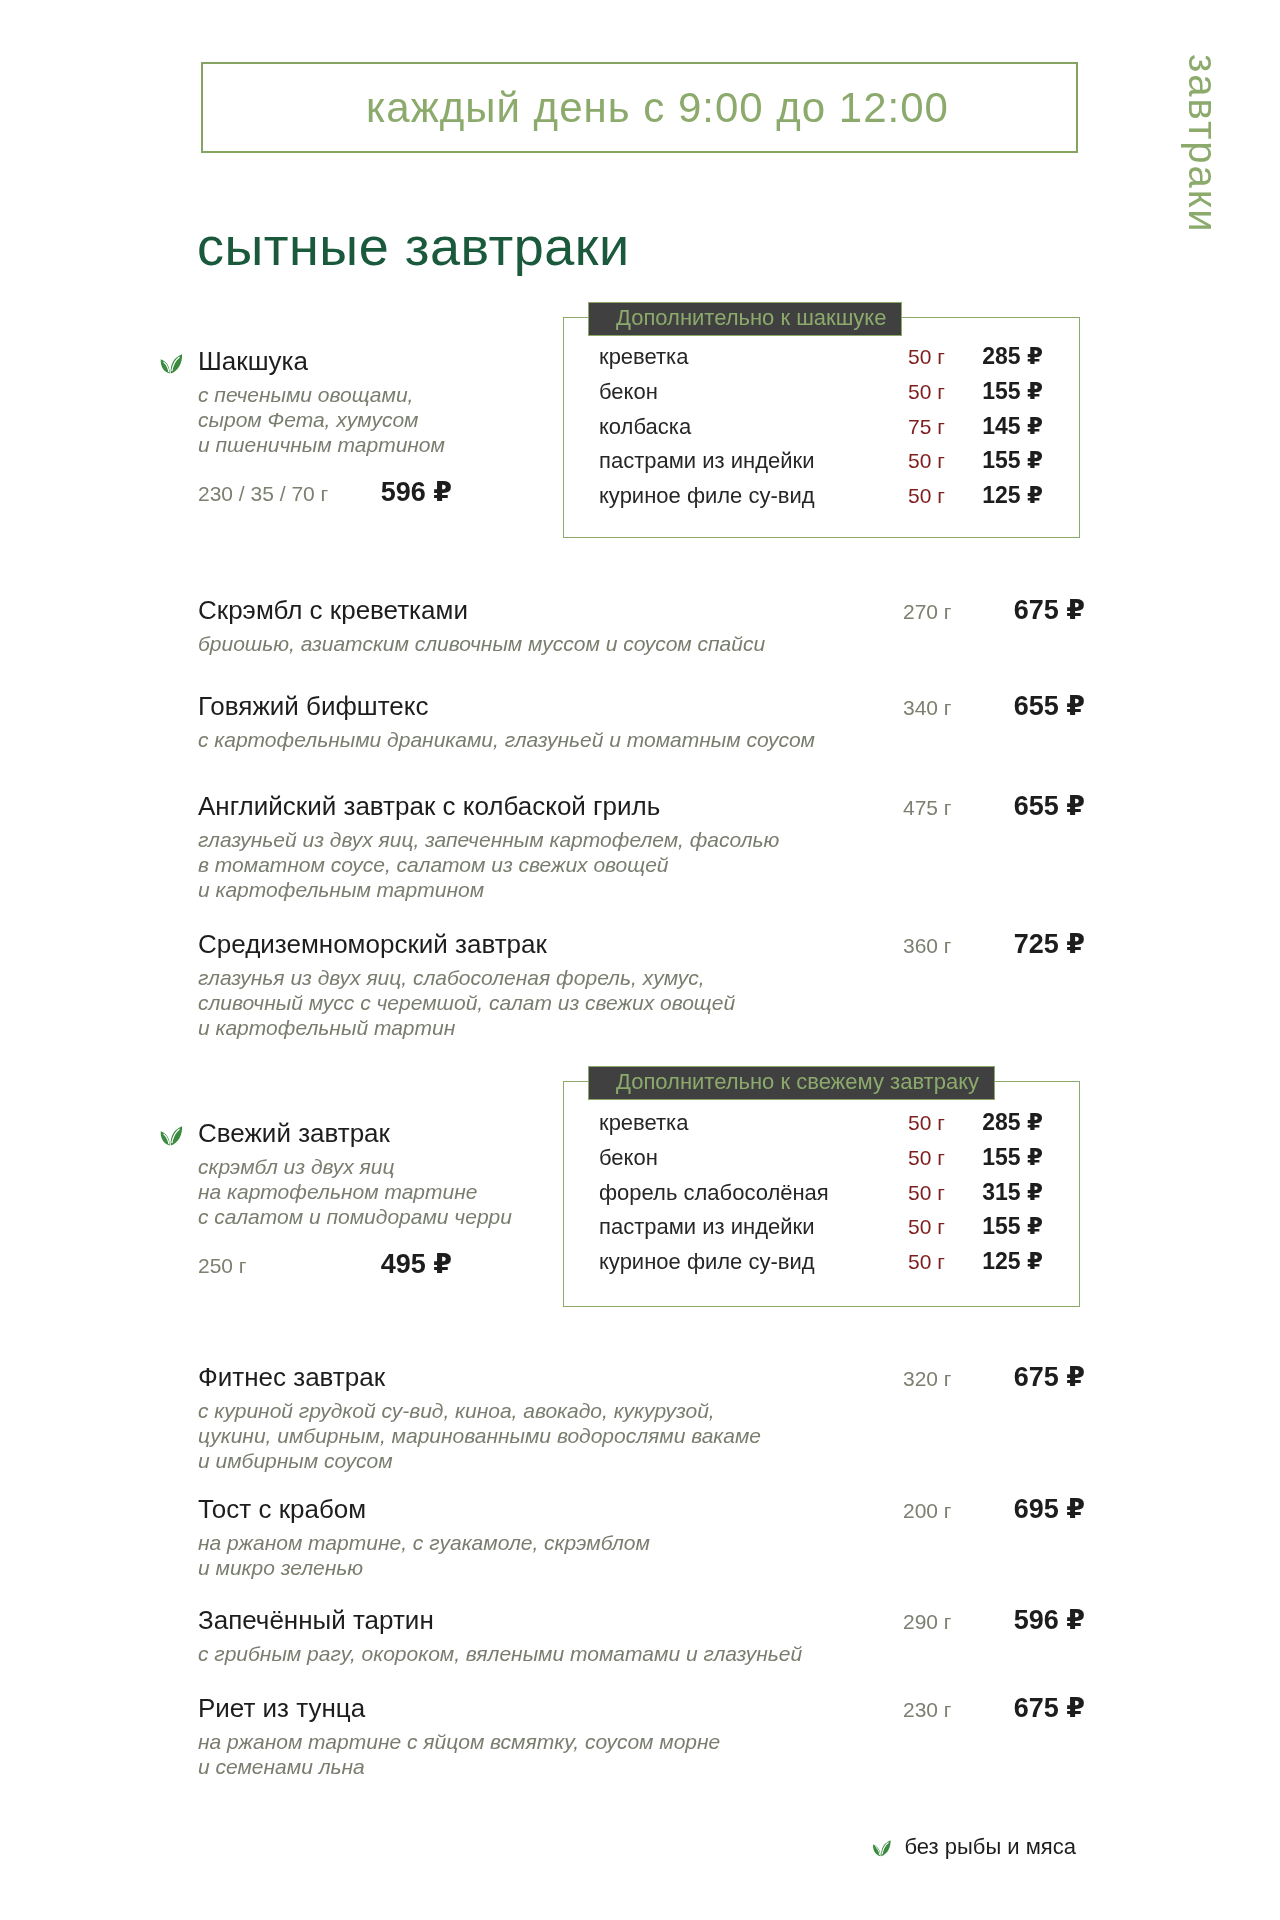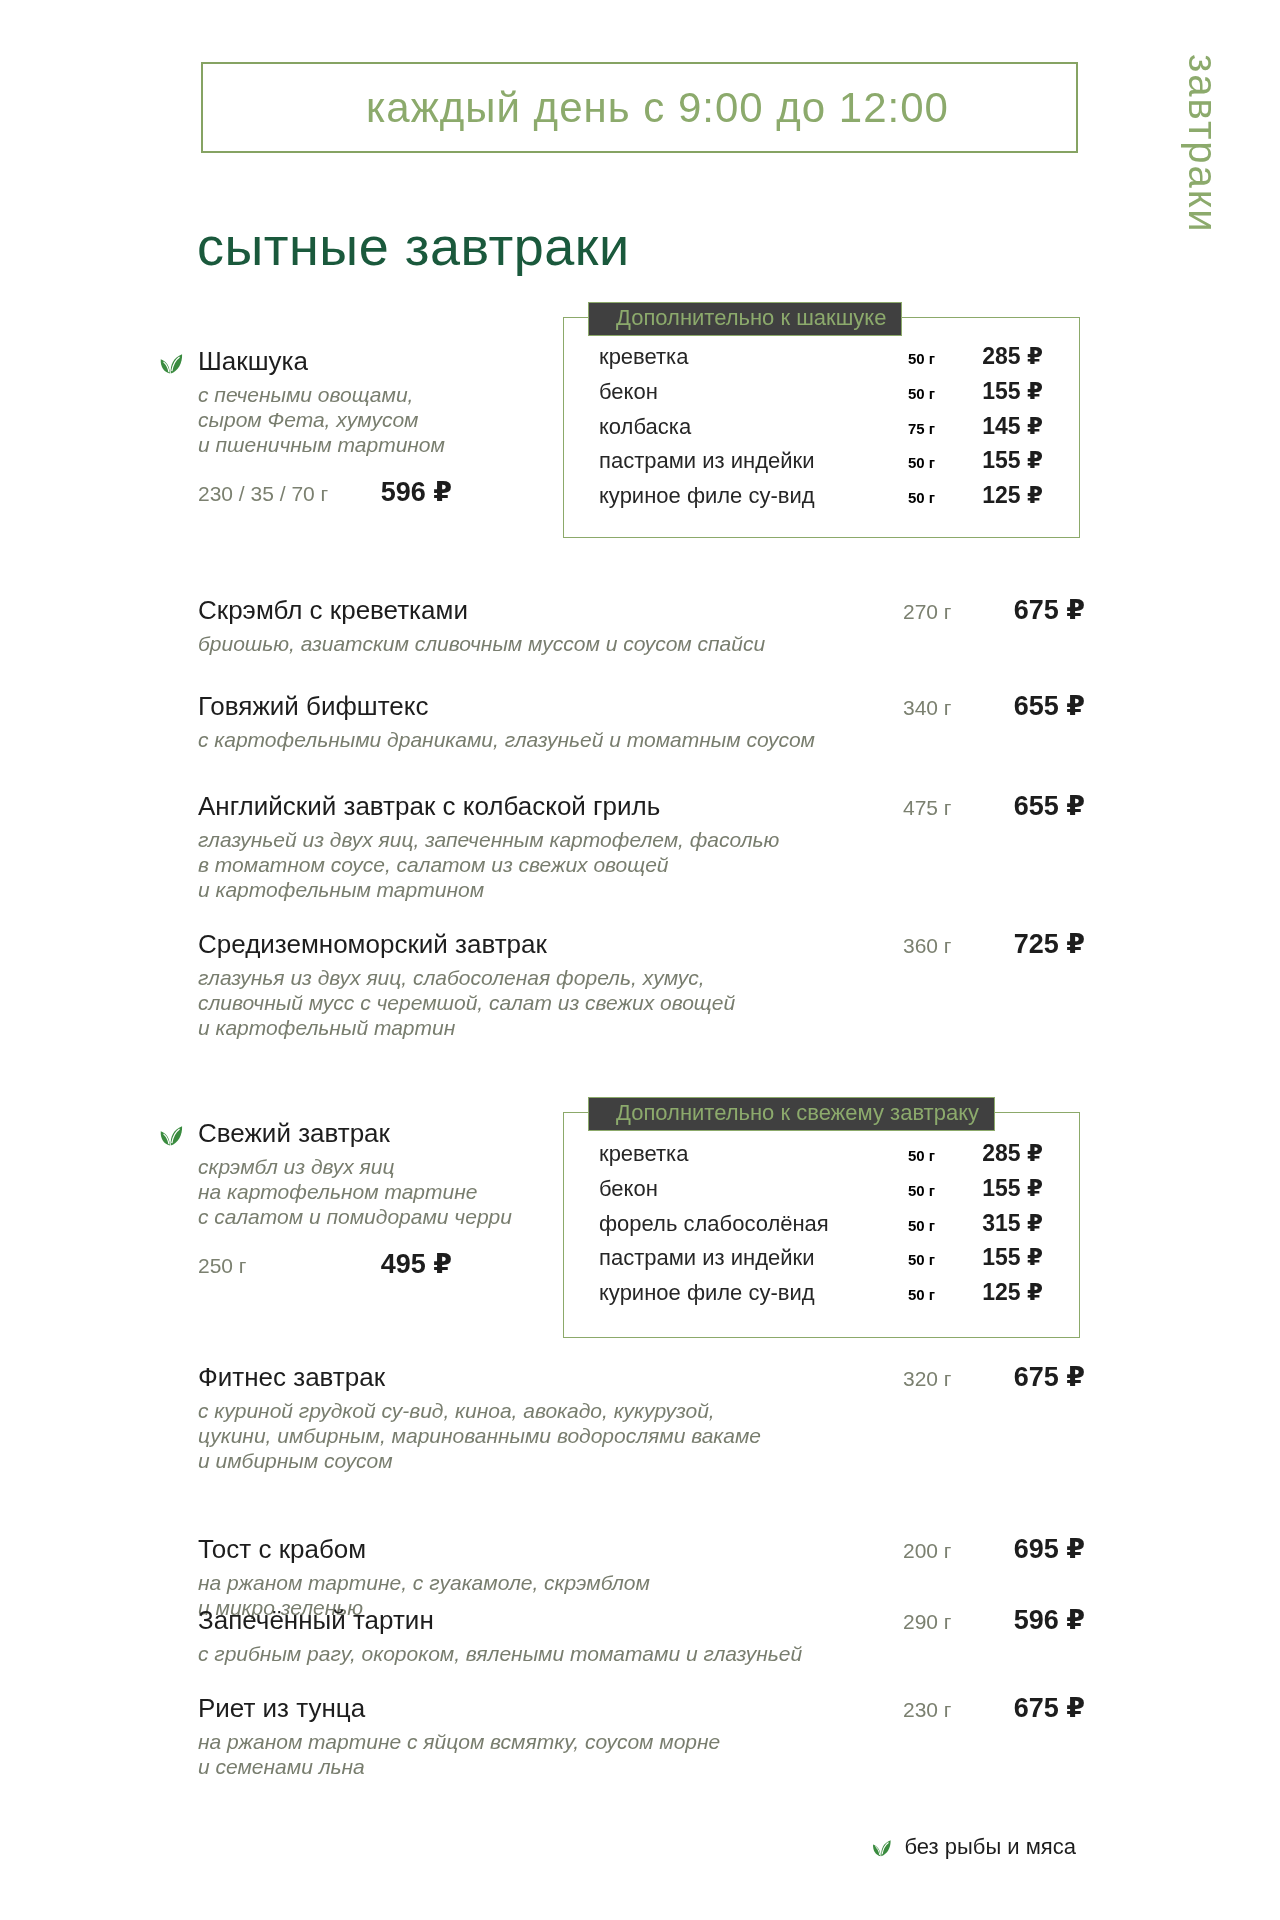--- a/index.html
+++ b/index.html
@@ -133,24 +133,23 @@
     height: 34.8px;
   }
   .addon-row .a-name {
     width: 309px;
     font-size: 22px;
     color: #262626;
     white-space: nowrap;
   }
   .addon-row .a-weight {
     flex: 1;
-    font-size: 15px;
-    color: #000000;
-    white-space: nowrap;
-    font-weight: bold;
+    font-size: 21px;
+    color: #7f1d1d;
+    white-space: nowrap;
   }
   .addon-row .a-price {
     font-size: 23px;
     font-weight: 700;
     color: #1d1d1d;
     white-space: nowrap;
   }
 
   
   .legend {
@@ -295,21 +294,21 @@
       <div>скрэмбл из двух яиц</div>
       <div>на картофельном тартине</div>
       <div>с салатом и помидорами черри</div>
     </div>
     <div class="narrow-price-row">
       <span class="w">250 г</span>
       <span class="p">495 ₽</span>
     </div>
   </div>
 
-  <div class="addon-box" style="top:1112px; height:226px;">
+  <div class="addon-box" style="top:1081px; height:226px;">
     <div class="addon-label">Дополнительно к свежему завтраку</div>
     <div class="addon-rows pt2">
       <div class="addon-row">
         <span class="a-name">креветка</span>
         <span class="a-weight">50 г</span>
         <span class="a-price">285 ₽</span>
       </div>
       <div class="addon-row">
         <span class="a-name">бекон</span>
         <span class="a-weight">50 г</span>
@@ -339,21 +338,21 @@
       <div class="col-weight">320 г</div>
       <div class="col-price">675 ₽</div>
     </div>
     <div class="item-desc">
       <div>с куриной грудкой су-вид, киноа, авокадо, кукурузой,</div>
       <div>цукини, имбирным, маринованными водорослями вакаме</div>
       <div>и имбирным соусом</div>
     </div>
   </div>
 
-  <div class="item item-wide" style="top:1493px;margin-top:40px;">
+  <div class="item item-wide" style="top:1493px;">
     <div class="item-header">
       <div class="item-name">Тост с крабом</div>
       <div class="col-weight">200 г</div>
       <div class="col-price">695 ₽</div>
     </div>
     <div class="item-desc">
       <div>на ржаном тартине, с гуакамоле, скрэмблом</div>
       <div>и микро зеленью</div>
     </div>
   </div>

